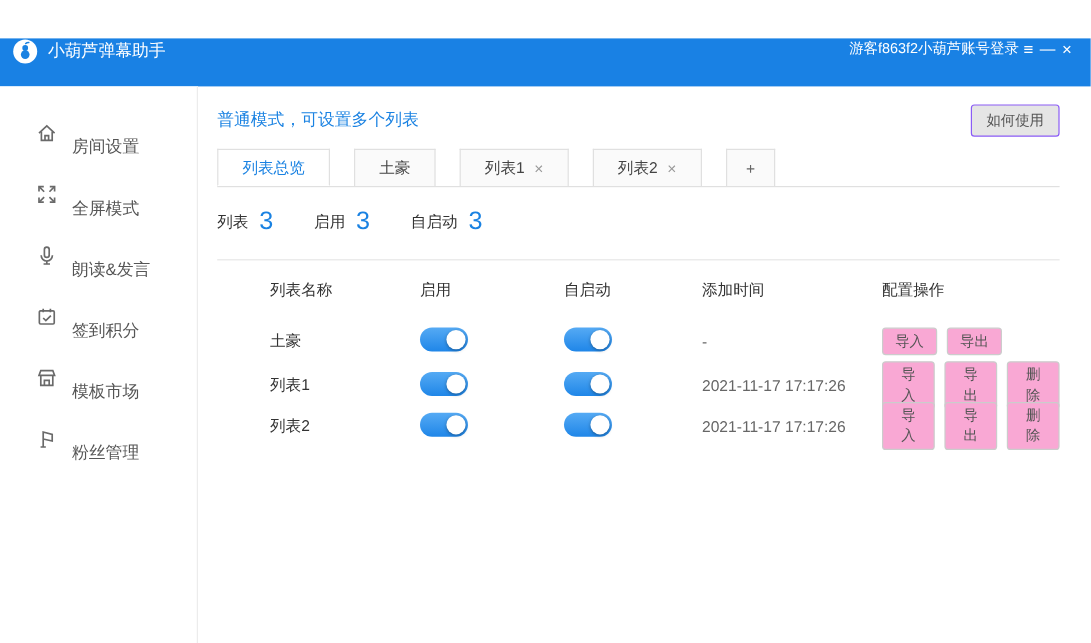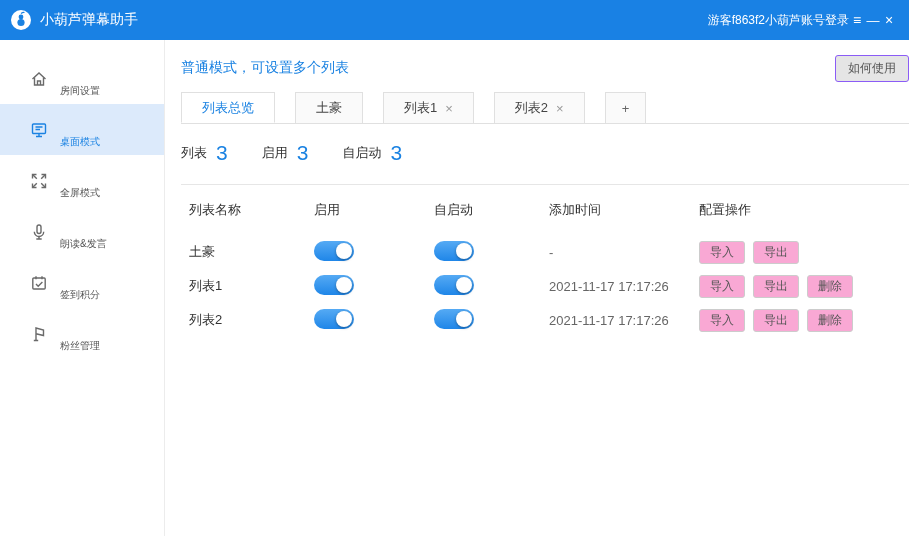--- a/index.html
+++ b/index.html
@@ -1,64 +1,64 @@
 <!DOCTYPE html>
 <html><head>
 <meta charset="utf-8">
 <style>
   * { margin:0; padding:0; box-sizing:border-box; }
   html,body { width:909px; height:536px; overflow:hidden; }
   body { font-family:"Liberation Sans","DejaVu Sans",sans-serif; background:#fff; color:#333; font-size:13px; }
   .window { width:909px; height:536px; display:flex; flex-direction:column; }
 
   
-  .titlebar { height:40px; background:#1981e4; color:#fff; display:flex; align-items:center; justify-content:space-between; padding:0 12px 0 10px; flex:0 0 auto; }
+  .titlebar { height:40px; background:#1981e4; color:#fff; display:flex; align-items:flex-start; justify-content:space-between; padding:0 12px 0 10px; flex:0 0 auto;margin-top:32px; }
   .tb-left { display:flex; align-items:center; gap:8px; }
   .app-logo { width:22px; height:22px; display:inline-flex; }
   .tb-title { font-size:14px; }
   .tb-right { display:flex; align-items:center; font-size:12px; }
   .tb-link { cursor:pointer; }
   .tb-ctrl { font-size:14px; line-height:1; cursor:pointer; width:16px; text-align:center; }
   .tb-ctrl.min { font-size:13px; }
 
   
   .app-body { flex:1; display:flex; min-height:0; }
 
   
   .sidebar { width:165px; background:#fff; border-right:1px solid #ececec; padding-top:13px; flex:0 0 auto; }
   .side-item { height:51px; display:flex; align-items:center; gap:12px; padding-left:30px; color:#555; cursor:pointer; }
   .side-item .icon { width:18px; height:18px; display:inline-flex; color:#6a6a6a; }
   .side-item .icon svg { width:18px; height:18px; }
   .side-item.active { background:#dceafb; color:#1a82e2; }
   .side-item.active .icon { color:#1a82e2; }
-  .side-lbl { font-size:10px;margin-top:24px; }
-
-  
-  .main { flex:1; padding:16px 0 0 16px; min-width:0; }
+  .side-lbl { font-size:14px;margin-top:24px; }
+
+  
+  .main { flex:1; padding:16px 26px 0 16px; min-width:0; }
   .main-header { height:24px; display:flex; align-items:center; justify-content:space-between; margin-bottom:12px; }
   .main-title { color:#1a82e2; font-size:14px; }
   .help-btn { background:#e5e5e5; border:1px solid #8b5cf6; border-radius:3px; color:#555; font-size:12px; padding:4px 12px; cursor:pointer; font-family:inherit; }
 
   
   .tabs { display:flex; border-bottom:1px solid #e0e0e0;gap:18px; }
   .tab { height:31px; display:flex; align-items:center; gap:8px; padding:0 20px; border:1px solid #e0e0e0; border-bottom:none; background:#fafafa; margin-right:2px; cursor:pointer; font-size:13px; color:#444; }
   .tab.active { background:#fff; color:#1a82e2; margin-bottom:-1px; border-bottom:1px solid #fff; }
   .tab-close { color:#999; font-size:13px; cursor:pointer; }
   .tab.add { padding:0 16px; color:#666; }
 
   
   .stats { display:flex; align-items:center; gap:34px; margin-top:14px; height:30px; }
   .stat { display:flex; align-items:center; gap:9px; }
   .stat-label { color:#333; font-size:13px; }
   .stat-value { color:#1a82e2; font-size:21px; }
 
   .divider { border-bottom:1px solid #e6e6e6; margin-top:16px; }
 
   
-  .trow { display:grid; grid-template-columns:125px 120px 115px 150px 1fr; align-items:center; padding-left:8px; }
+  .trow { display:grid; grid-template-columns:125px 120px 115px 150px 1fr; align-items:center; padding-left:8px;margin-left:36px; }
   .thead { height:50px; color:#333; font-size:13px; }
   .tbody-row { height:34px; font-size:13px; color:#333; }
   .cell-time { color:#666; }
   .actions { display:flex; gap:8px; }
   .act-btn { background:#f9a8d4; border:1px solid #ccc; border-radius:3px; color:#555; font-size:12px; padding:2px 10px; cursor:pointer; font-family:inherit; }
 
   
   .toggle { width:40px; height:20px; border-radius:10px; position:relative; display:inline-block; background:#ccc; cursor:pointer; }
   .toggle[data-on="true"] { background:linear-gradient(180deg,#55aaf4,#1f86e8); }
   .toggle::after { content:''; position:absolute; top:2px; left:2px; width:16px; height:16px; border-radius:50%; background:#fff; box-shadow:0 1px 3px rgba(0,0,0,.35); }
@@ -96,30 +96,20 @@
       <div class="side-item">
         <span class="icon">
           <svg viewBox="0 0 18 18" fill="none" stroke="currentColor" stroke-width="1.4">
               <path d="M2.5 9 L9 3 L15.5 9"></path>
               <path d="M4.5 7.5 V15 H13.5 V7.5"></path>
               <path d="M7.5 15 V11 H10.5 V15"></path>
             </svg>
         </span>
         <span class="side-lbl">房间设置</span>
       </div>
-      <div class="side-item active">
-        <span class="icon">
-          <svg viewBox="0 0 18 18" fill="none" stroke="currentColor" stroke-width="1.4">
-              <rect x="2.5" y="3" width="13" height="9.5" rx="1"></rect>
-              <path d="M5.5 6 h7 M5.5 8.5 h4.5"></path>
-              <path d="M9 12.5 V15.5 M6 15.5 h6"></path>
-            </svg>
-        </span>
-        <span class="side-lbl">桌面模式</span>
-      </div>
       <div class="side-item">
         <span class="icon">
           <svg viewBox="0 0 18 18" fill="none" stroke="currentColor" stroke-width="1.4">
               <path d="M2.5 6.5 V2.5 H6.5"></path>
               <path d="M11.5 2.5 H15.5 V6.5"></path>
               <path d="M15.5 11.5 V15.5 H11.5"></path>
               <path d="M6.5 15.5 H2.5 V11.5"></path>
               <path d="M2.8 2.8 L6.8 6.8 M15.2 2.8 L11.2 6.8 M15.2 15.2 L11.2 11.2 M2.8 15.2 L6.8 11.2"></path>
             </svg>
         </span>
@@ -137,20 +127,30 @@
       </div>
       <div class="side-item">
         <span class="icon">
           <svg viewBox="0 0 18 18" fill="none" stroke="currentColor" stroke-width="1.4">
               <rect x="2.8" y="4" width="12.4" height="11" rx="1"></rect>
               <path d="M6 2.3 v3 M12 2.3 v3"></path>
               <path d="M6 10 l2.2 2.2 L12.4 8"></path>
             </svg>
         </span>
         <span class="side-lbl">签到积分</span>
+      </div>
+      <div class="side-item">
+        <span class="icon">
+          <svg viewBox="0 0 18 18" fill="none" stroke="currentColor" stroke-width="1.4">
+              <path d="M4 2.8 H14 L15.5 6.8 H2.5 Z"></path>
+              <path d="M4 6.8 V15.2 H14 V6.8"></path>
+              <path d="M7 15.2 V11 H11 V15.2"></path>
+            </svg>
+        </span>
+        <span class="side-lbl">模板市场</span>
       </div>
       <div class="side-item">
         <span class="icon">
           <svg viewBox="0 0 18 18" fill="none" stroke="currentColor" stroke-width="1.4">
               <path d="M6 15.5 V3 L13.5 5 V10.5 L6 8.8"></path>
               <path d="M6 15.5 h-2.2 M6 15.5 h2.2"></path>
             </svg>
         </span>
         <span class="side-lbl">粉丝管理</span>
       </div>

